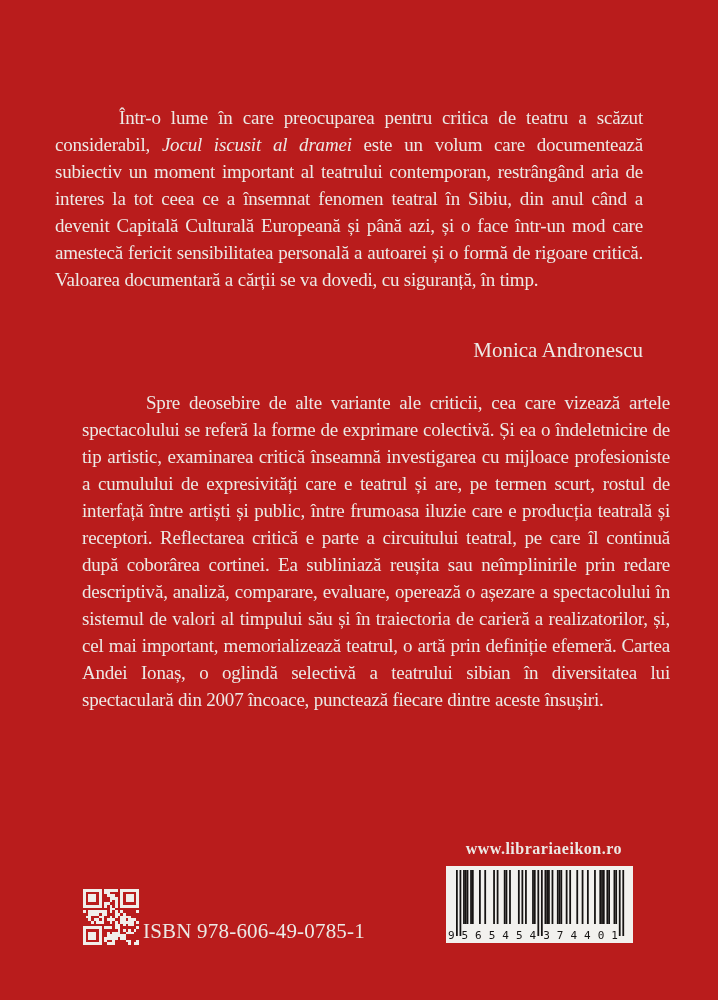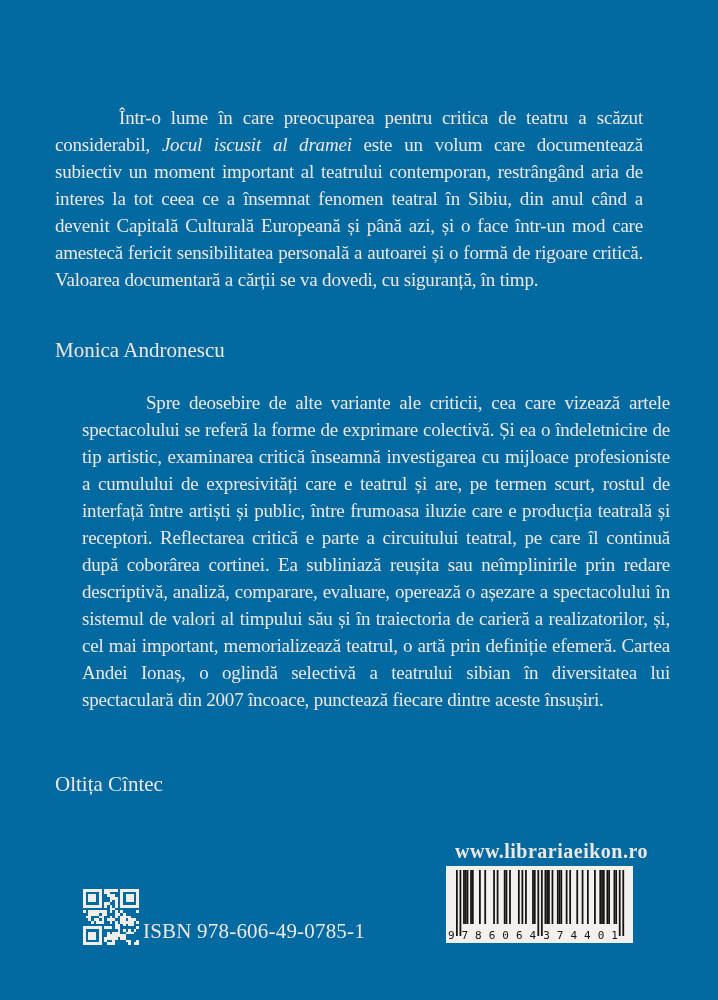--- a/index.html
+++ b/index.html
@@ -1,45 +1,45 @@
 <!DOCTYPE html>
 <html><head>
 <meta charset="utf-8">
 <style>
   html,body{margin:0;padding:0;background:#000;}
   .cover{
     position:relative;
     width:718px;height:1000px;
-    background:#0369a1;
+    background:#b91c1c;
     color:#ece9e5;
     font-family:"Liberation Serif", serif;
     overflow:hidden;
   }
   .blurb{
     position:absolute;left:55px;width:588px;
     margin:0;
     font-size:19px;line-height:27px;
     letter-spacing:-0.2px;
     text-align:justify;
     text-indent:64px;
   }
   .blurb em{font-style:italic;}
   .p1{top:104px;}
   .p2{top:389px;margin-left:27px;}
   .author{
     position:absolute;left:55px;width:588px;
     margin:0;
     font-size:21px;line-height:25px;
-    text-align:left;
+    text-align:right;
   }
   .author1{top:338px;}
   .author2{top:772px;}
   .website{
-    position:absolute;top:840px;right:70px;
-    font-size:20px;font-weight:bold;letter-spacing:0.5px;
+    position:absolute;top:840px;right:96px;
+    font-size:16px;font-weight:bold;letter-spacing:0.5px;
   }
   .barcode{
     position:absolute;left:446px;top:866px;
     width:187px;height:77px;
     background:#f2f1ee;
   }
   .barcode svg{display:block;}
   .barcode svg rect{fill:#151312;}
   .bc-digits{
     position:absolute;left:0;right:8px;bottom:1px;
@@ -61,21 +61,20 @@
 <body>
 
 <div class="cover">
 
   <p class="blurb p1"><span>Într-o lume în care preocuparea pentru critica de teatru a scăzut considerabil, </span><em>Jocul iscusit al dramei</em><span> este un volum care documentează subiectiv un moment important al teatrului contemporan, restrângând aria de interes la tot ceea ce a însemnat fenomen teatral în Sibiu, din anul când a devenit Capitală Culturală Europeană și până azi, și o face într-un mod care amestecă fericit sensibilitatea personală a autoarei și o formă de rigoare critică. Valoarea documentară a cărții se va dovedi, cu siguranță, în timp.</span></p>
 
   <p class="author author1">Monica Andronescu</p>
 
   <p class="blurb p2">Spre deosebire de alte variante ale criticii, cea care vizează artele spectacolului se referă la forme de exprimare colectivă. Și ea o îndeletnicire de tip artistic, examinarea critică înseamnă investigarea cu mijloace profesioniste a cumulului de expresivități care e teatrul și are, pe termen scurt, rostul de interfață între artiști și public, între frumoasa iluzie care e producția teatrală și receptori. Reflectarea critică e parte a circuitului teatral, pe care îl continuă după coborârea cortinei. Ea subliniază reușita sau neîmplinirile prin redare descriptivă, analiză, comparare, evaluare, operează o așezare a spectacolului în sistemul de valori al timpului său și în traiectoria de carieră a realizatorilor, și, cel mai important, memorializează teatrul, o artă prin definiție efemeră. Cartea Andei Ionaș, o oglindă selectivă a teatrului sibian în diversitatea lui spectaculară din 2007 încoace, punctează fiecare dintre aceste însușiri.</p>
 
-  <p class="author author2">Oltița Cîntec</p>
 
   <div class="website">www.librariaeikon.ro</div>
 
   <div class="barcode">
     <svg id="barcode-svg" width="187" height="77" viewBox="0 0 187 77">
         <rect x="10.00" y="4" width="1.77" height="66"></rect>
         <rect x="13.54" y="4" width="1.77" height="66"></rect>
         <rect x="17.08" y="4" width="1.77" height="54"></rect>
         <rect x="18.85" y="4" width="1.77" height="54"></rect>
         <rect x="20.62" y="4" width="1.77" height="54"></rect>
@@ -113,21 +112,21 @@
         <rect x="156.91" y="4" width="1.77" height="54"></rect>
         <rect x="160.45" y="4" width="1.77" height="54"></rect>
         <rect x="162.22" y="4" width="1.77" height="54"></rect>
         <rect x="167.53" y="4" width="1.77" height="54"></rect>
         <rect x="169.30" y="4" width="1.77" height="54"></rect>
         <rect x="172.84" y="4" width="1.77" height="66"></rect>
         <rect x="176.38" y="4" width="1.77" height="66"></rect>
       </svg>
     <div class="bc-digits">
       <span class="g0">9</span>
-      <span class="g1">786064</span>
+      <span class="g1">565454</span>
       <span class="g2">374401</span>
     </div>
   </div>
 
   <svg id="qr-svg" class="qr" width="56" height="56" viewBox="0 0 21 21" shape-rendering="crispEdges">
       <rect x="0" y="0" width="1" height="1"></rect>
       <rect x="1" y="0" width="1" height="1"></rect>
       <rect x="2" y="0" width="1" height="1"></rect>
       <rect x="3" y="0" width="1" height="1"></rect>
       <rect x="4" y="0" width="1" height="1"></rect>

